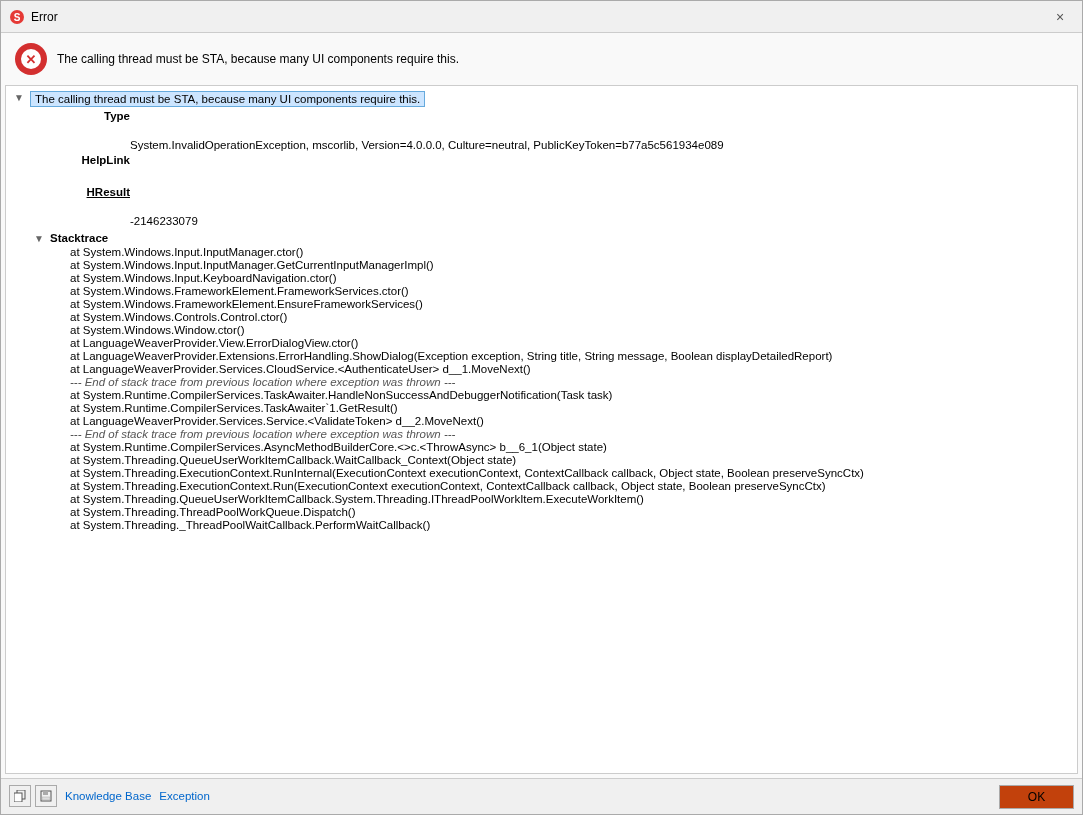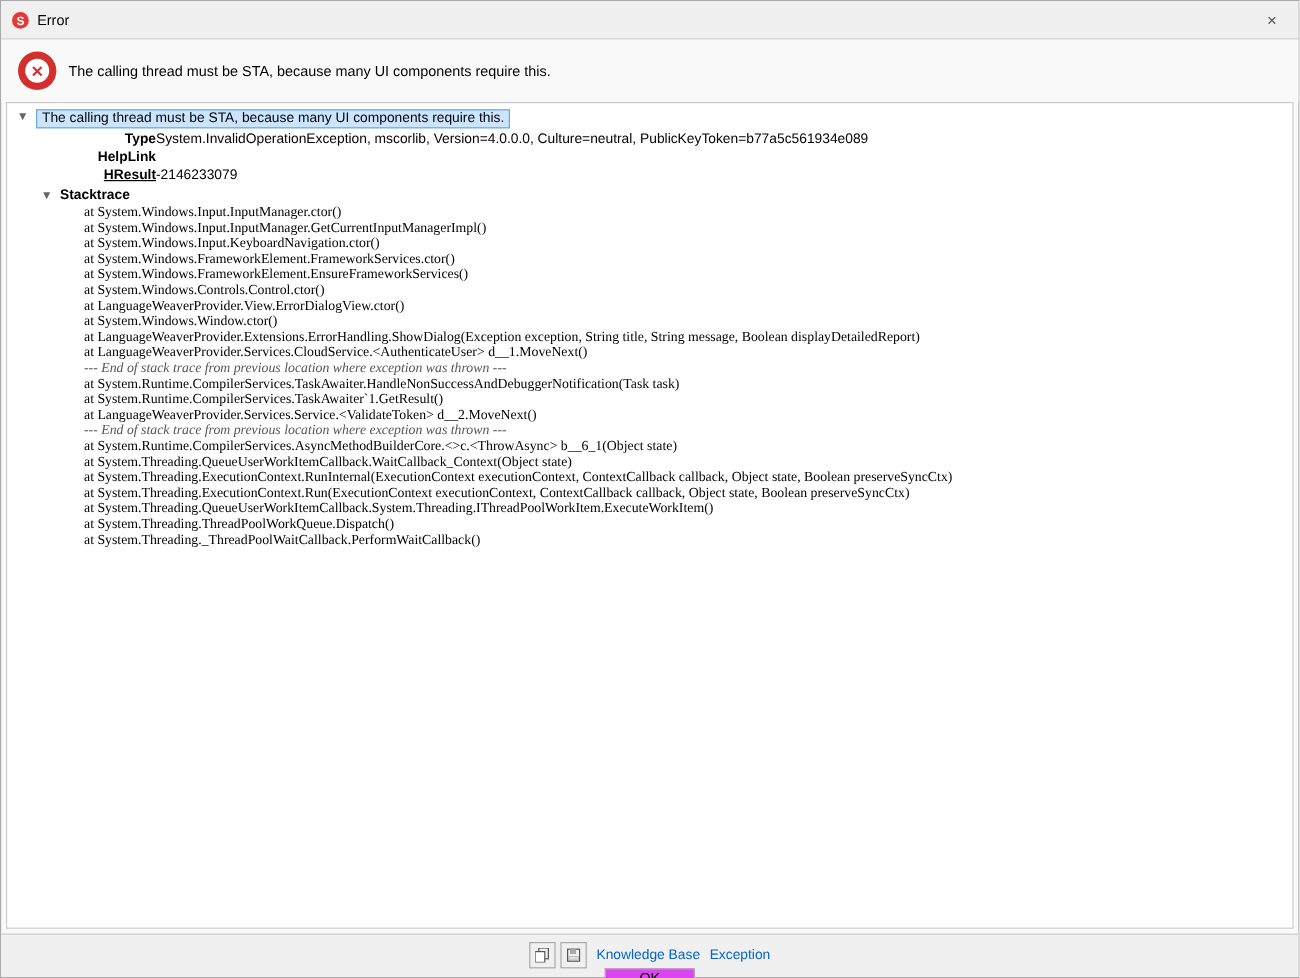--- a/index.html
+++ b/index.html
@@ -144,20 +144,21 @@
       color: #000;
       font-size: 11.5px;
       text-align: right;
     }
 
     .prop-value {
       color: #000;
       font-size: 11.5px;
       white-space: pre-wrap;
       word-break: break-all;
+      margin-top: 29px;
     }
 
     .stacktrace-label {
       font-weight: bold;
       font-size: 11.5px;
       color: #000;
     }
 
     .stack-line {
       font-size: 11.5px;
@@ -169,27 +170,26 @@
     .separator-line {
       font-size: 11.5px;
       color: #555;
       font-style: italic;
       padding: 0.5px 0;
       white-space: nowrap;
     }
 
     .footer {
       display: flex;
-      align-items: center;
+      align-items: flex-start;
       justify-content: space-between;
       border-top: 1px solid #ccc;
       padding: 6px 8px;
       background: #f0f0f0;
       height: 36px;
-      flex-direction: column;
     }
 
     .footer-left {
       display: flex;
       align-items: center;
       gap: 8px;
     }
 
     .footer-icons {
       display: flex;
@@ -212,21 +212,21 @@
     .footer-link {
       font-size: 11.5px;
       color: #0066cc;
       cursor: pointer;
       text-decoration: none;
     }
 
     .ok-button {
       width: 75px;
       height: 24px;
-      background: #d946ef;
+      background: #c2410c;
       border: 1px solid #aaa;
       cursor: pointer;
       font-size: 12px;
       font-family: 'Segoe UI', sans-serif;
     }
 
     .prop-row {
       display: flex;
       align-items: flex-start;
       padding: 1px 0;
@@ -281,29 +281,29 @@
         <span style="width:8px;flex-shrink:0;"></span>
         <span class="prop-label" style="min-width:72px;text-decoration:underline;">HResult</span>
         <span class="prop-value">-2146233079</span>
       </div>
 
       <div class="tree-row" style="padding-left: 20px; padding-top: 4px;">
         <span class="tree-expand">▼</span>
         <span class="stacktrace-label">Stacktrace</span>
       </div>
 
-      <div id="stack-lines-container" style="padding-left: 56px; font-family: Liberation Serif, serif;">
+      <div id="stack-lines-container" style="padding-left: 56px;">
       <div class="stack-line">   at System.Windows.Input.InputManager.ctor()</div>
           <div class="stack-line">   at System.Windows.Input.InputManager.GetCurrentInputManagerImpl()</div>
           <div class="stack-line">   at System.Windows.Input.KeyboardNavigation.ctor()</div>
           <div class="stack-line">   at System.Windows.FrameworkElement.FrameworkServices.ctor()</div>
           <div class="stack-line">   at System.Windows.FrameworkElement.EnsureFrameworkServices()</div>
           <div class="stack-line">   at System.Windows.Controls.Control.ctor()</div>
+          <div class="stack-line">   at System.Windows.Window.ctor()</div>
           <div class="stack-line">   at LanguageWeaverProvider.View.ErrorDialogView.ctor()</div>
-          <div class="stack-line">   at System.Windows.Window.ctor()</div>
           <div class="stack-line">   at LanguageWeaverProvider.Extensions.ErrorHandling.ShowDialog(Exception exception, String title, String message, Boolean displayDetailedReport)</div>
           <div class="stack-line">   at LanguageWeaverProvider.Services.CloudService.&lt;AuthenticateUser&gt; d__1.MoveNext()</div>
           <div class="separator-line">--- End of stack trace from previous location where exception was thrown ---</div>
           <div class="stack-line">   at System.Runtime.CompilerServices.TaskAwaiter.HandleNonSuccessAndDebuggerNotification(Task task)</div>
           <div class="stack-line">   at System.Runtime.CompilerServices.TaskAwaiter`1.GetResult()</div>
           <div class="stack-line">   at LanguageWeaverProvider.Services.Service.&lt;ValidateToken&gt; d__2.MoveNext()</div>
           <div class="separator-line">--- End of stack trace from previous location where exception was thrown ---</div>
           <div class="stack-line">   at System.Runtime.CompilerServices.AsyncMethodBuilderCore.&lt;&gt;c.&lt;ThrowAsync&gt; b__6_1(Object state)</div>
           <div class="stack-line">   at System.Threading.QueueUserWorkItemCallback.WaitCallback_Context(Object state)</div>
           <div class="stack-line">   at System.Threading.ExecutionContext.RunInternal(ExecutionContext executionContext, ContextCallback callback, Object state, Boolean preserveSyncCtx)</div>

